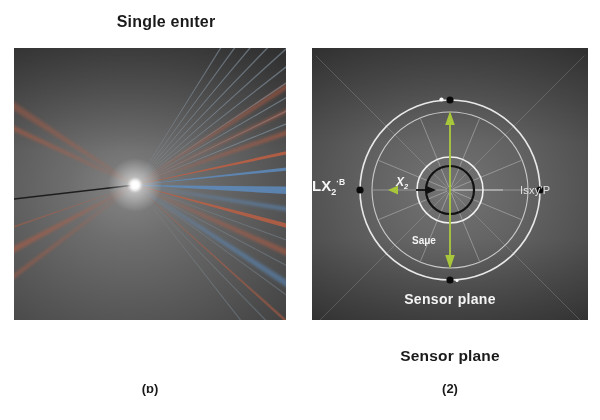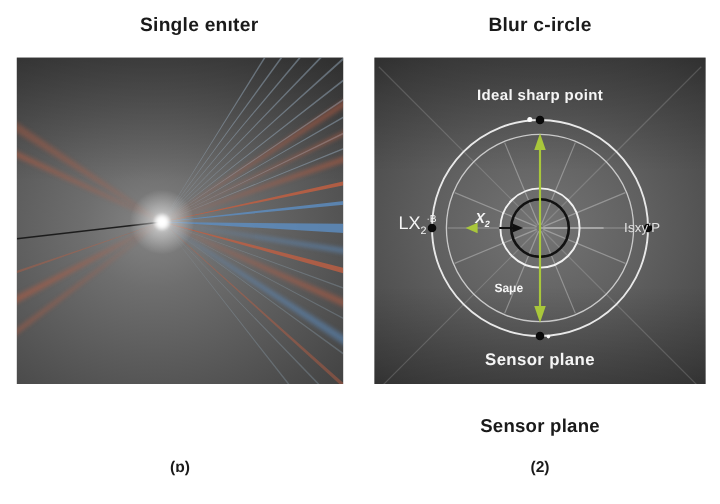--- a/index.html
+++ b/index.html
@@ -17,21 +17,21 @@
       radial-gradient(120% 105% at 42% 52%, #858585 0%, #6e6e6e 18%, #565656 45%, #383838 78%, #242424 100%);}
   .panel-right{left:312px;width:276px;
     background:
       linear-gradient(180deg,rgba(0,0,0,.22) 0%,rgba(0,0,0,0) 35%,rgba(0,0,0,0) 70%,rgba(0,0,0,.22) 100%),
       radial-gradient(115% 100% at 50% 52%, #747474 0%, #606060 28%, #474747 58%, #2b2b2b 85%, #1c1c1c 100%);}
 
   .panel svg{position:absolute;left:0;top:0;width:100%;height:100%;}
 
   .overlay-label{position:absolute;color:#f5f5f5;white-space:nowrap;}
   .lbl-top{left:0;width:276px;top:24px;text-align:center;font-size:12.5px;font-weight:700;letter-spacing:.3px;}
-  .lbl-lens{left:20px;top:129px;font-size:15px;font-weight:400;}
+  .lbl-lens{left:0;top:129px;font-size:15px;font-weight:700;}
   .lbl-lens sub{font-size:9px;}
   .lbl-lens sup{font-size:8.5px;}
   .lbl-arrow{left:84px;top:127px;font-size:12px;font-weight:700;font-style:italic;}
   .lbl-arrow sub{font-size:7.5px;}
   .lbl-radius{left:208px;top:136px;font-size:11px;font-weight:400;color:#e0e0e0;letter-spacing:.2px;}
   .lbl-inner{left:100px;width:60px;top:187px;font-size:10px;font-weight:700;}
   .lbl-plane{left:0;width:276px;top:243px;text-align:center;font-size:14px;font-weight:700;letter-spacing:.3px;}
 
   .caption{position:absolute;top:347px;font-size:15.5px;font-weight:700;color:#1a1a1a;text-align:center;letter-spacing:.2px;}
   .caption-left{left:14px;width:272px;}
@@ -49,21 +49,20 @@
   .green-fill{fill:var(--accent,#a9c73b);}
   .axis-line{stroke:#cccccc;stroke-width:1;}
   .black-arrow{stroke:#101010;stroke-width:1.8;}
 </style>
 </head>
 <body>
 
 <div class="page">
 
   <div class="panel-title title-left">Single enıter</div>
-  <div class="panel-title title-right">Blur c-ircle</div>
 
   <div class="panel panel-left">
     <svg viewBox="0 0 272 272">
       <defs>
         <filter id="softblur" x="-30%" y="-30%" width="160%" height="160%">
           <feGaussianBlur stdDeviation="1.6"></feGaussianBlur>
         </filter>
         <radialGradient id="glowGrad">
           <stop offset="0%" stop-color="#ffffff" stop-opacity="0.95"></stop>
           <stop offset="30%" stop-color="#ffffff" stop-opacity="0.45"></stop>
@@ -144,21 +143,20 @@
       <polygon points="124,142 115,138.2 115,145.8" fill="#101010"></polygon>
 
       <circle cx="138" cy="52" r="3.6" fill="#0a0a0a"></circle>
       <circle cx="129.5" cy="51.5" r="2.1" fill="#ffffff"></circle>
       <circle cx="48" cy="142" r="3.6" fill="#0a0a0a"></circle>
       <circle cx="228" cy="142" r="3.6" fill="#0a0a0a"></circle>
       <circle cx="138" cy="232" r="3.6" fill="#0a0a0a"></circle>
       <circle cx="145" cy="232.5" r="1.5" fill="#ffffff"></circle>
     </svg>
 
-    <div class="overlay-label lbl-top">Ideal sharp point</div>
     <div class="overlay-label lbl-lens"><span>LX</span><sub>2</sub><sup>·B</sup></div>
     <div class="overlay-label lbl-arrow"><span>X</span><sub>2</sub></div>
     <div class="overlay-label lbl-radius">Isxy'P</div>
     <div class="overlay-label lbl-inner">Saμe</div>
     <div class="overlay-label lbl-plane">Sensor plane</div>
   </div>
 
   <div class="caption caption-right">Sensor plane</div>
   <div class="subtag subtag-left">(ɒ)</div>
   <div class="subtag subtag-right">(2)</div>

